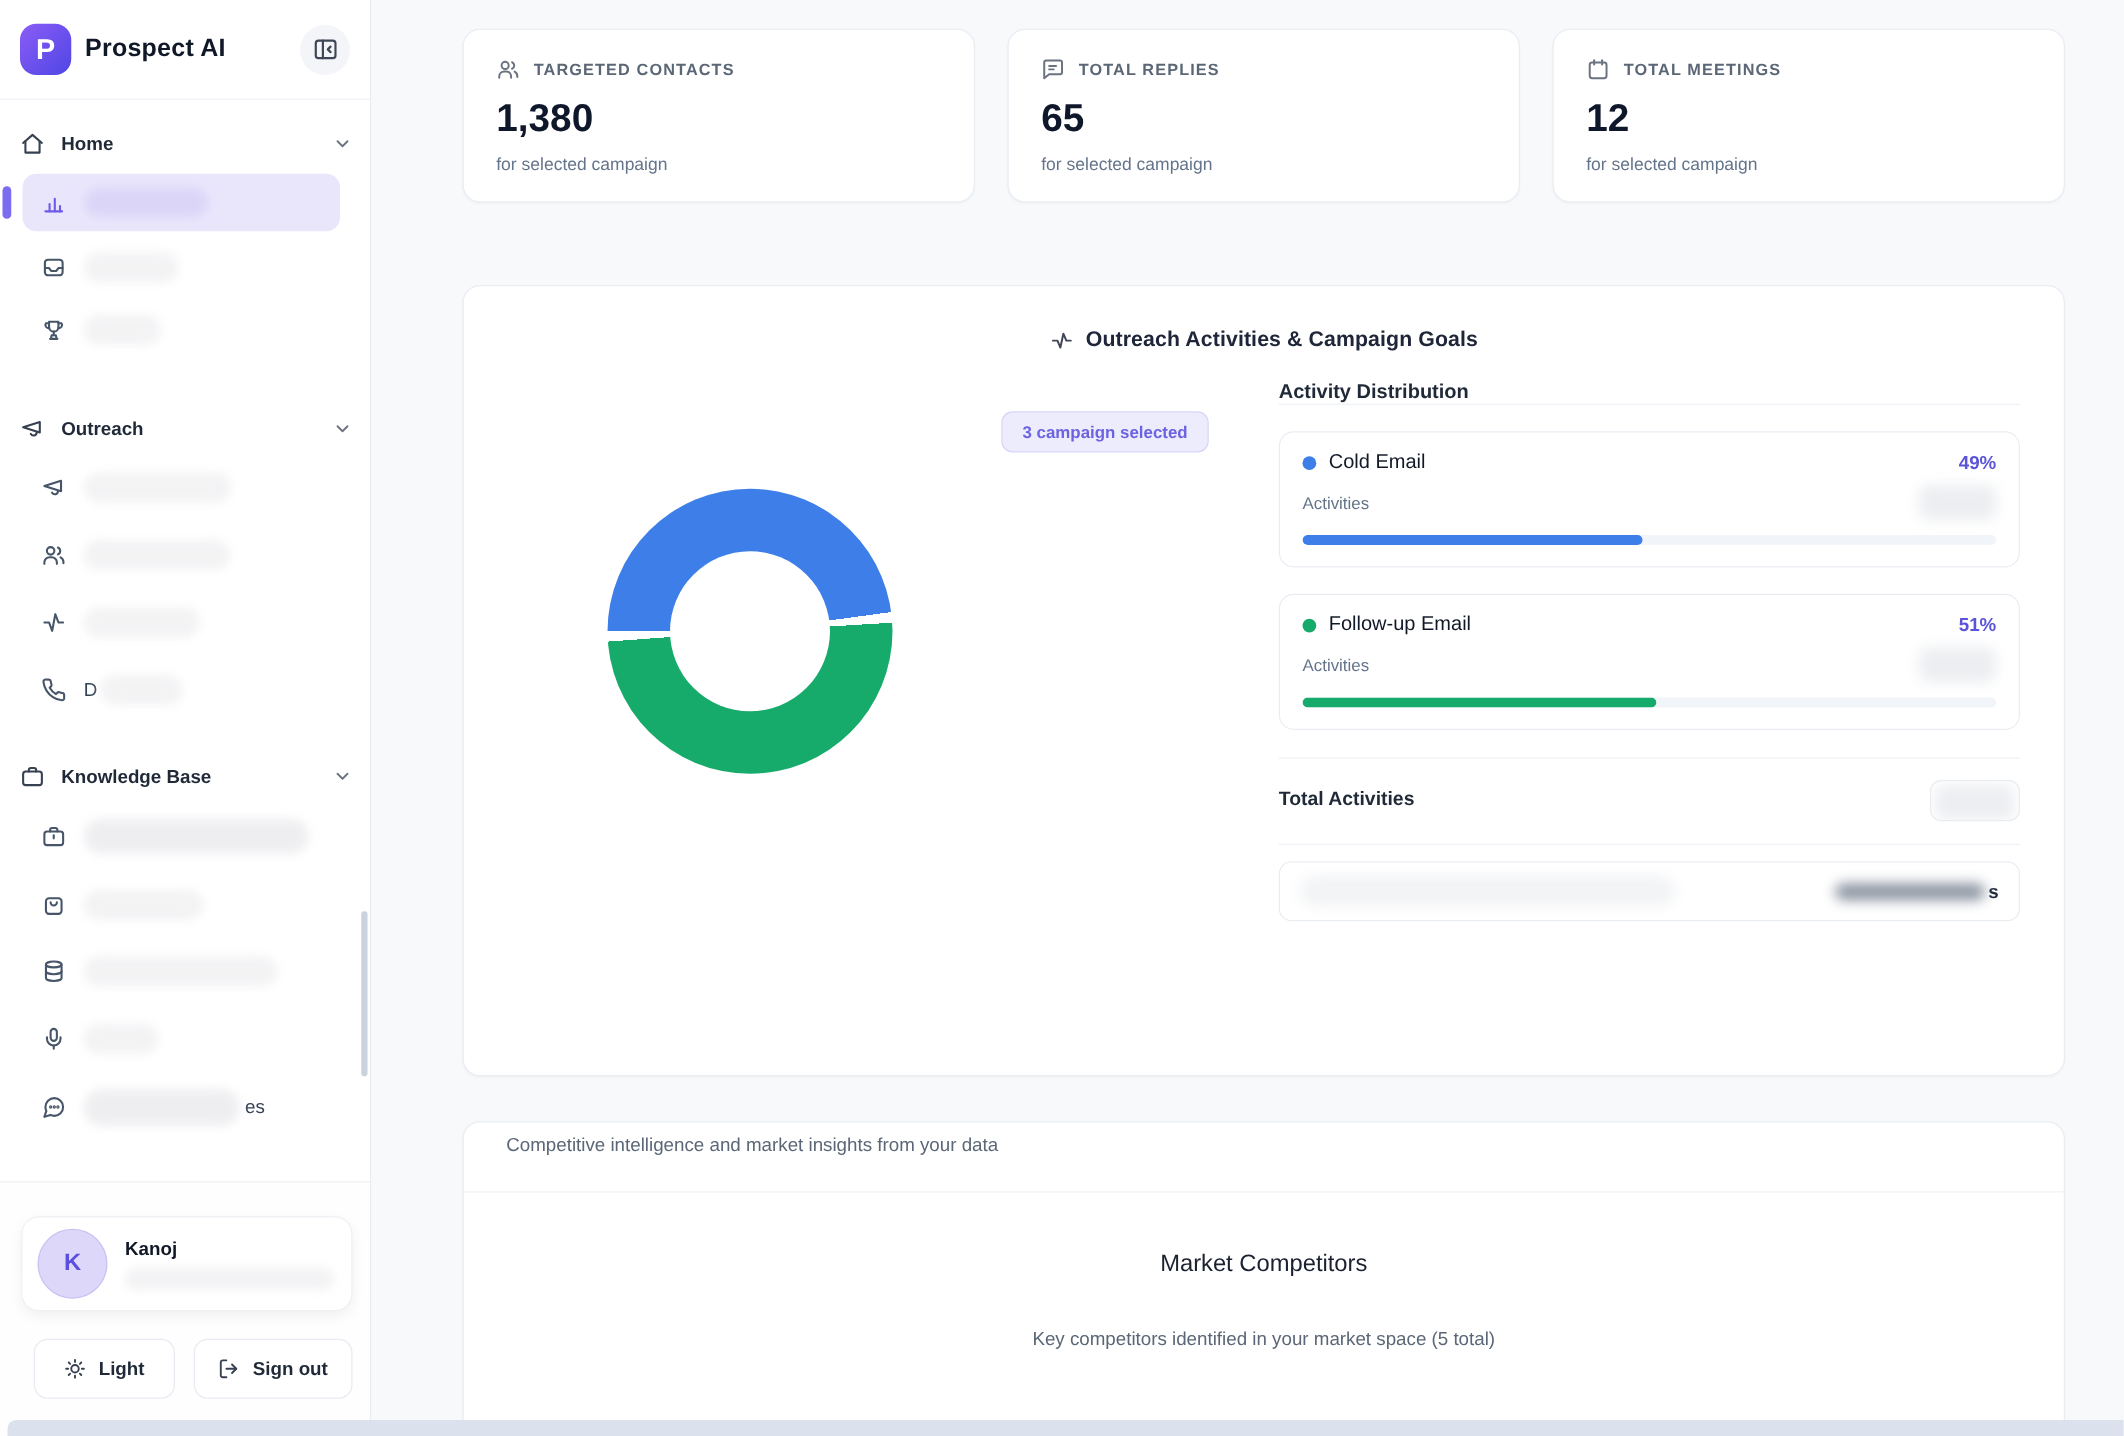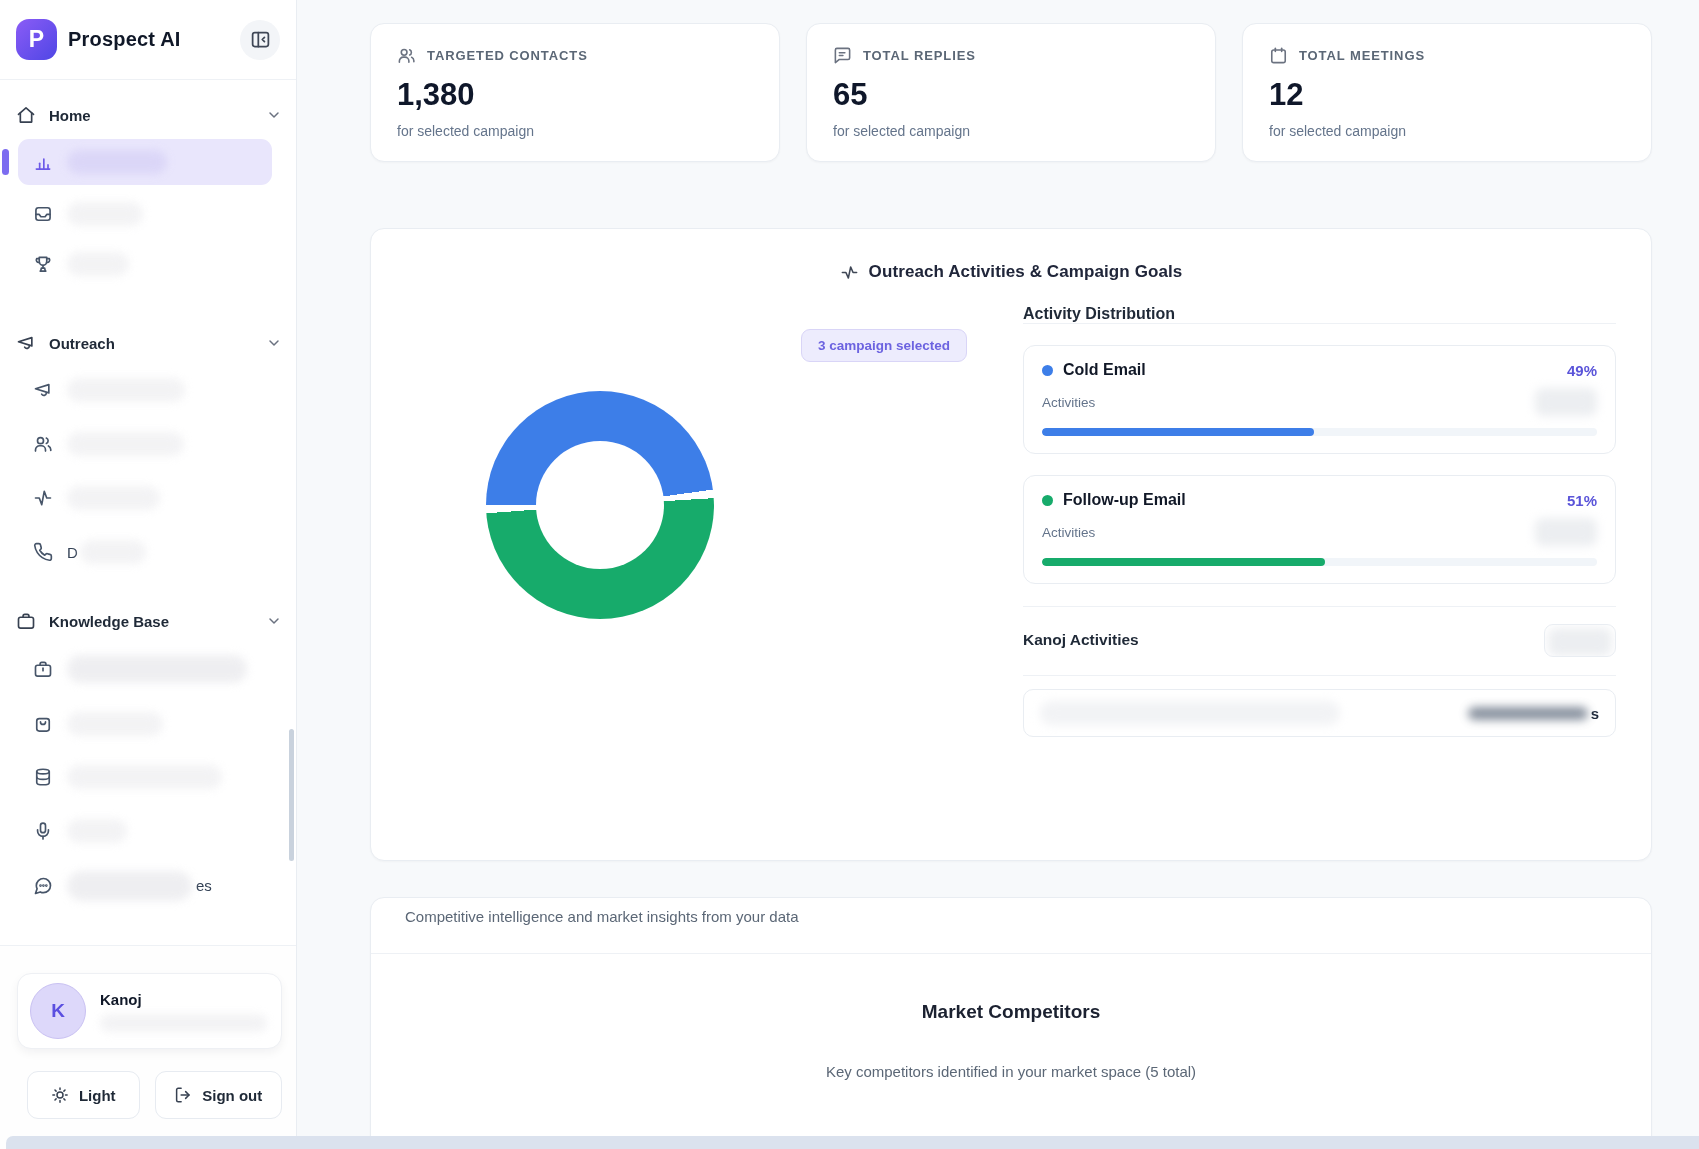--- a/index.html
+++ b/index.html
@@ -52,21 +52,21 @@
   .pulse-ic { color:#3f4756; display:flex; }
   .campaign-badge { position:absolute; left:430px; top:100px; background:#edecfd; border:1px solid #d9d5f7; color:#6c63e0; font-size:13.5px; font-weight:700; padding:8px 16px; border-radius:9px; cursor:pointer; }
   .donut { position:absolute; left:115px; top:162px; width:228px; height:228px; border-radius:50%; }
   .donut-hole { position:absolute; left:50px; top:50px; width:128px; height:128px; border-radius:50%; background:#fff; }
 
   .panel { position:absolute; left:652px; top:76px; width:593px; }
   .panel-title { font-size:16px; font-weight:700; color:#1f2937; padding-bottom:0; border-bottom:1px solid #eef1f5; }
   .act-card { margin-top:21px; border:1px solid #e9edf2; border-radius:12px; padding:15px 18px 17px; }
   .act-row1 { display:flex; align-items:center; }
   .dot { width:11px; height:11px; border-radius:50%; margin-right:10px; }
-  .act-name { font-size:16px; font-weight:700; color:#111827; }
+  .act-name { font-size:16px; font-weight:400; color:#111827; }
   .act-pct { margin-left:auto; font-size:15px; font-weight:800; color:#5a54d9; }
   .act-row2 { display:flex; align-items:center; margin-top:9px; }
   .act-sub { font-size:13.5px; color:#64748b; }
   .val-blob { margin-left:auto; width:62px; height:28px; border-radius:8px; background:#eceef1; filter:blur(5px); }
   .track { margin-top:12px; height:8px; border-radius:99px; background:#f1f5f9; overflow:hidden; }
   .fill { height:100%; border-radius:99px; }
   .panel-div { margin-top:22px; border-top:1px solid #eef1f5; }
   .total-row { display:flex; align-items:center; height:66px; }
   .total-label { font-size:15.5px; font-weight:700; color:#1f2937; }
   .total-badge { margin-left:auto; width:72px; height:33px; border:1px solid #e9edf2; border-radius:9px; position:relative; overflow:hidden; }
@@ -77,21 +77,21 @@
   .goal-right { margin-left:auto; display:flex; align-items:center; }
   .goal-dark-blob { width:120px; height:13px; border-radius:7px; background:#5f6b7d; opacity:.75; filter:blur(5px); margin-right:3px; }
   .goal-suffix { font-size:15px; font-weight:700; color:#1e293b; }
 
   .agent-card { position:relative; margin-top:36px; height:420px; background:#fff; border:1px solid #e9edf2; border-radius:14px; box-shadow:0 1px 2px rgba(15,23,42,.03); }
   .agent-head { display:flex; align-items:center; gap:12px; padding:36px 34px 0; }
   .agent-title { font-size:21px; font-weight:800; color:#161b26; }
   .robot-ic { color:#5b5bd6; display:flex; }
   .agent-sub { padding:10px 34px 0; font-size:15px; color:#5b6776; }
   .agent-div { margin-top:28px; border-top:1px solid #eef1f5; }
-  .mc-title { margin-top:47px; text-align:center; font-size:19px; font-weight:700; color:#1b2130; }
+  .mc-title { margin-top:47px; text-align:center; font-size:19px; font-weight:400; color:#1b2130; }
   .mc-sub { margin-top:40px; text-align:center; font-size:15px; color:#5b6776; }
 
   .bottom-strip { position:absolute; left:6px; right:0; bottom:0; height:13px; background:#dbe2ee; border-top-left-radius:7px; z-index:9; }
 
   svg { display:block; }
 </style>
 </head>
 <body>
 
 <aside class="sidebar">
@@ -416,21 +416,21 @@
           <span class="val-blob"></span>
         </div>
         <div class="track">
           <div class="fill" style="width: 51%; background: rgb(23, 171, 107);"></div>
         </div>
       </div>
 
       <div class="panel-div"></div>
 
       <div class="total-row">
-        <span class="total-label">Kanoj Activities</span>
+        <span class="total-label">Total Activities</span>
         <span class="total-badge">
             <span class="val-blob"></span>
           </span>
       </div>
 
       <div class="panel-div" style="margin-top:2px"></div>
 
 
       <div class="goal-box">
         <span class="goal-blob"></span>

